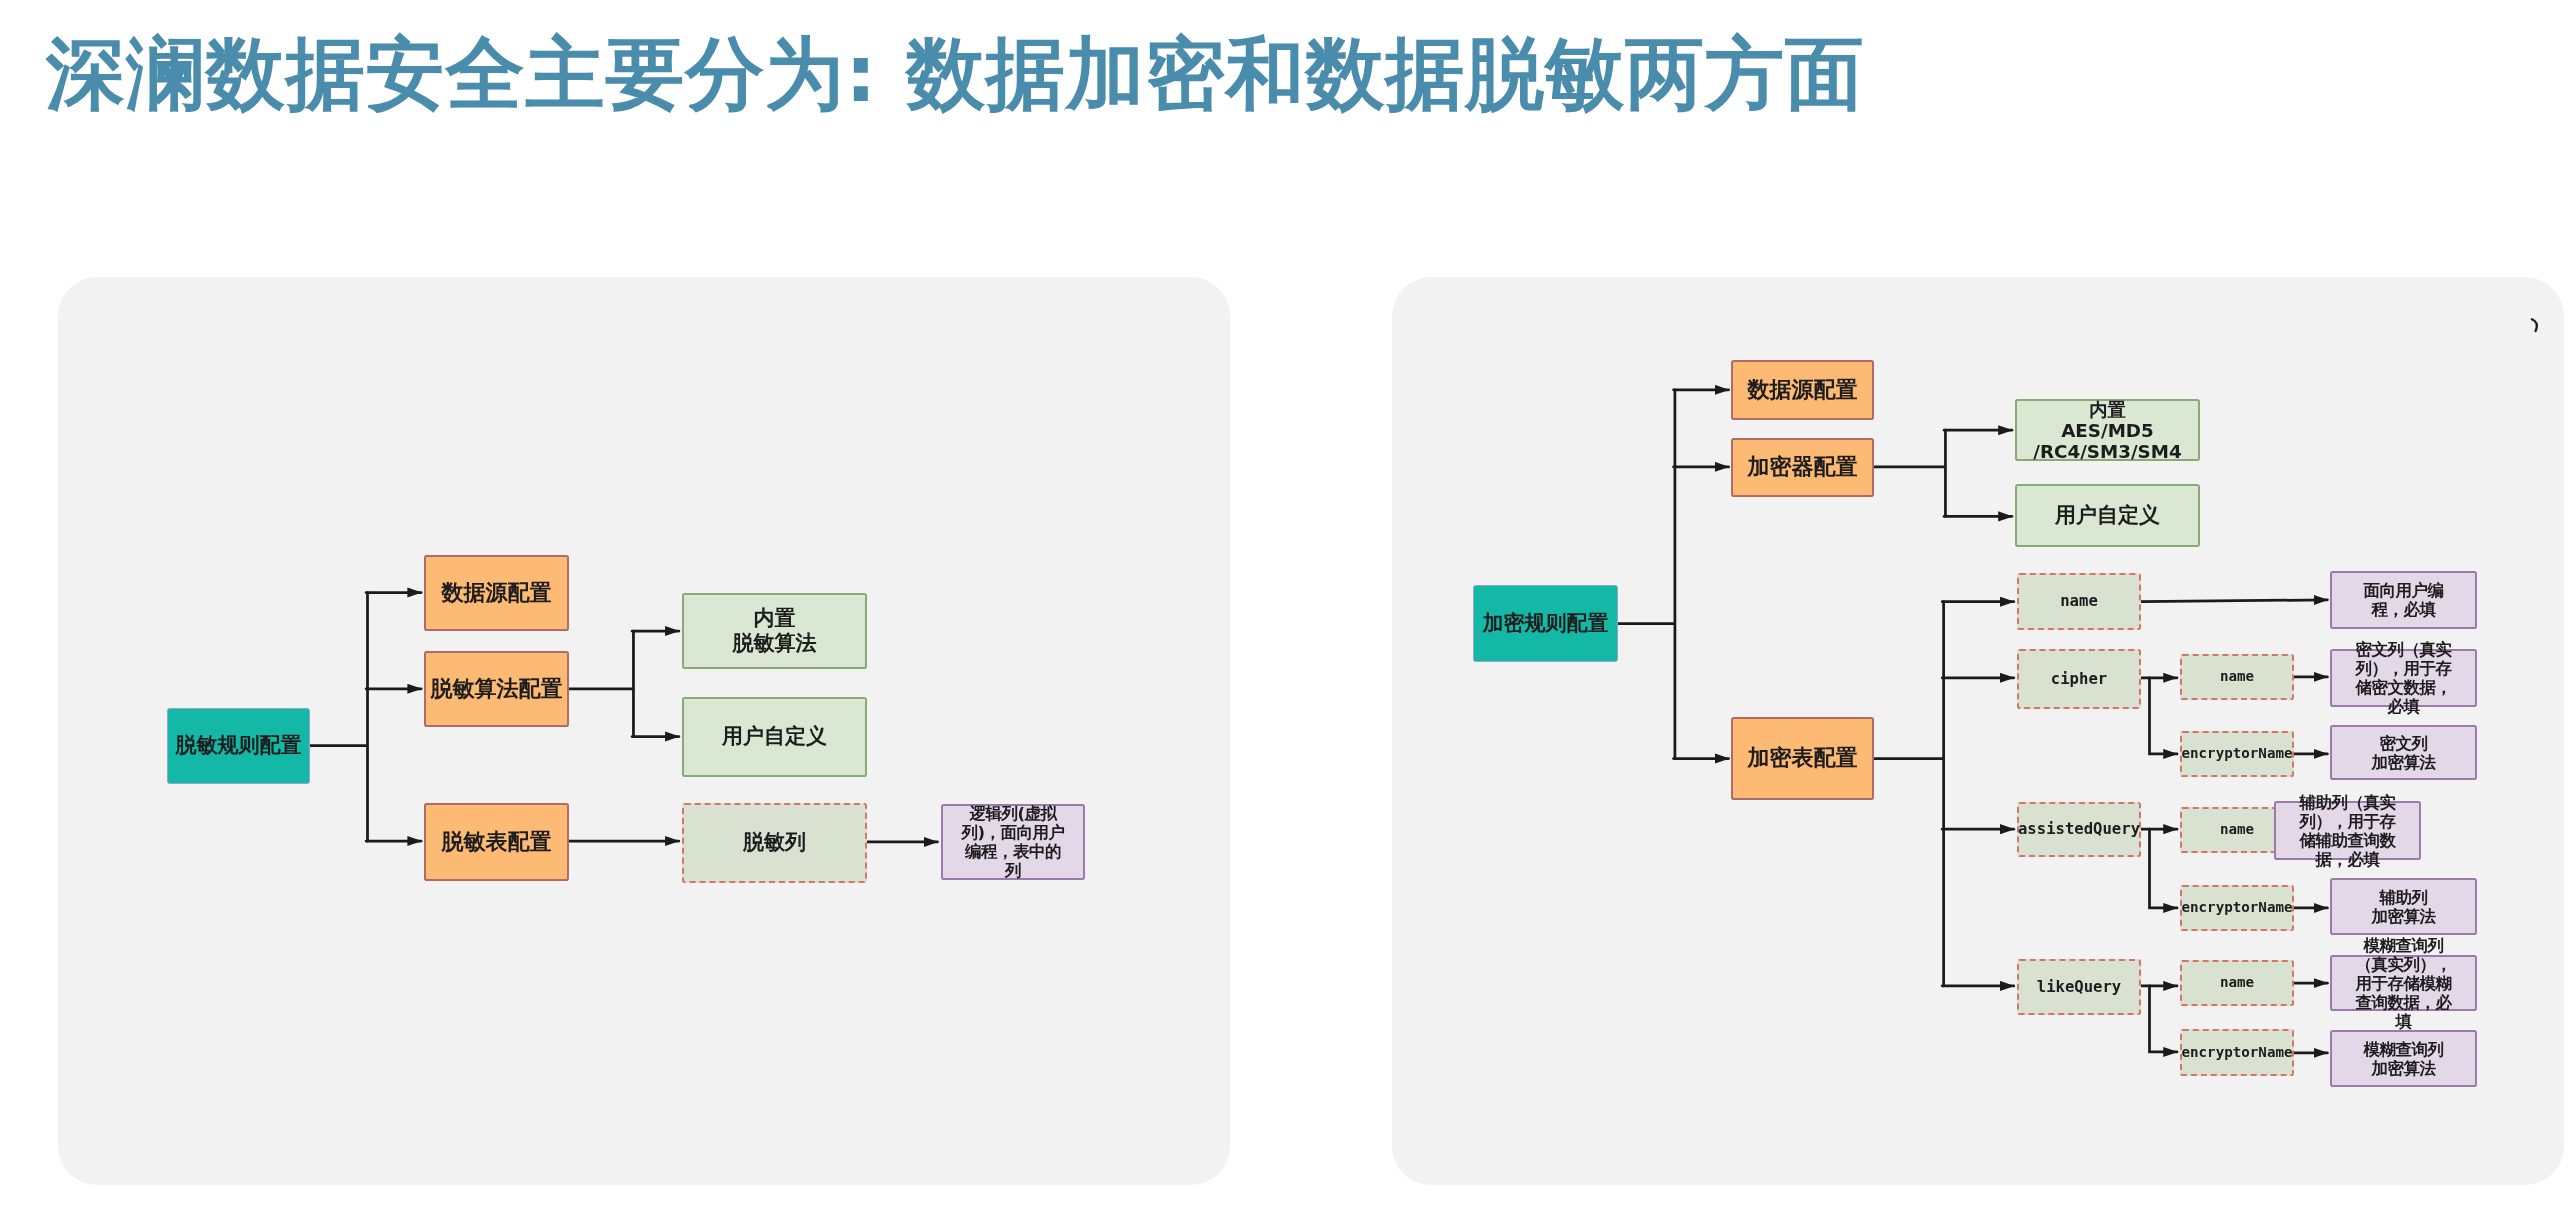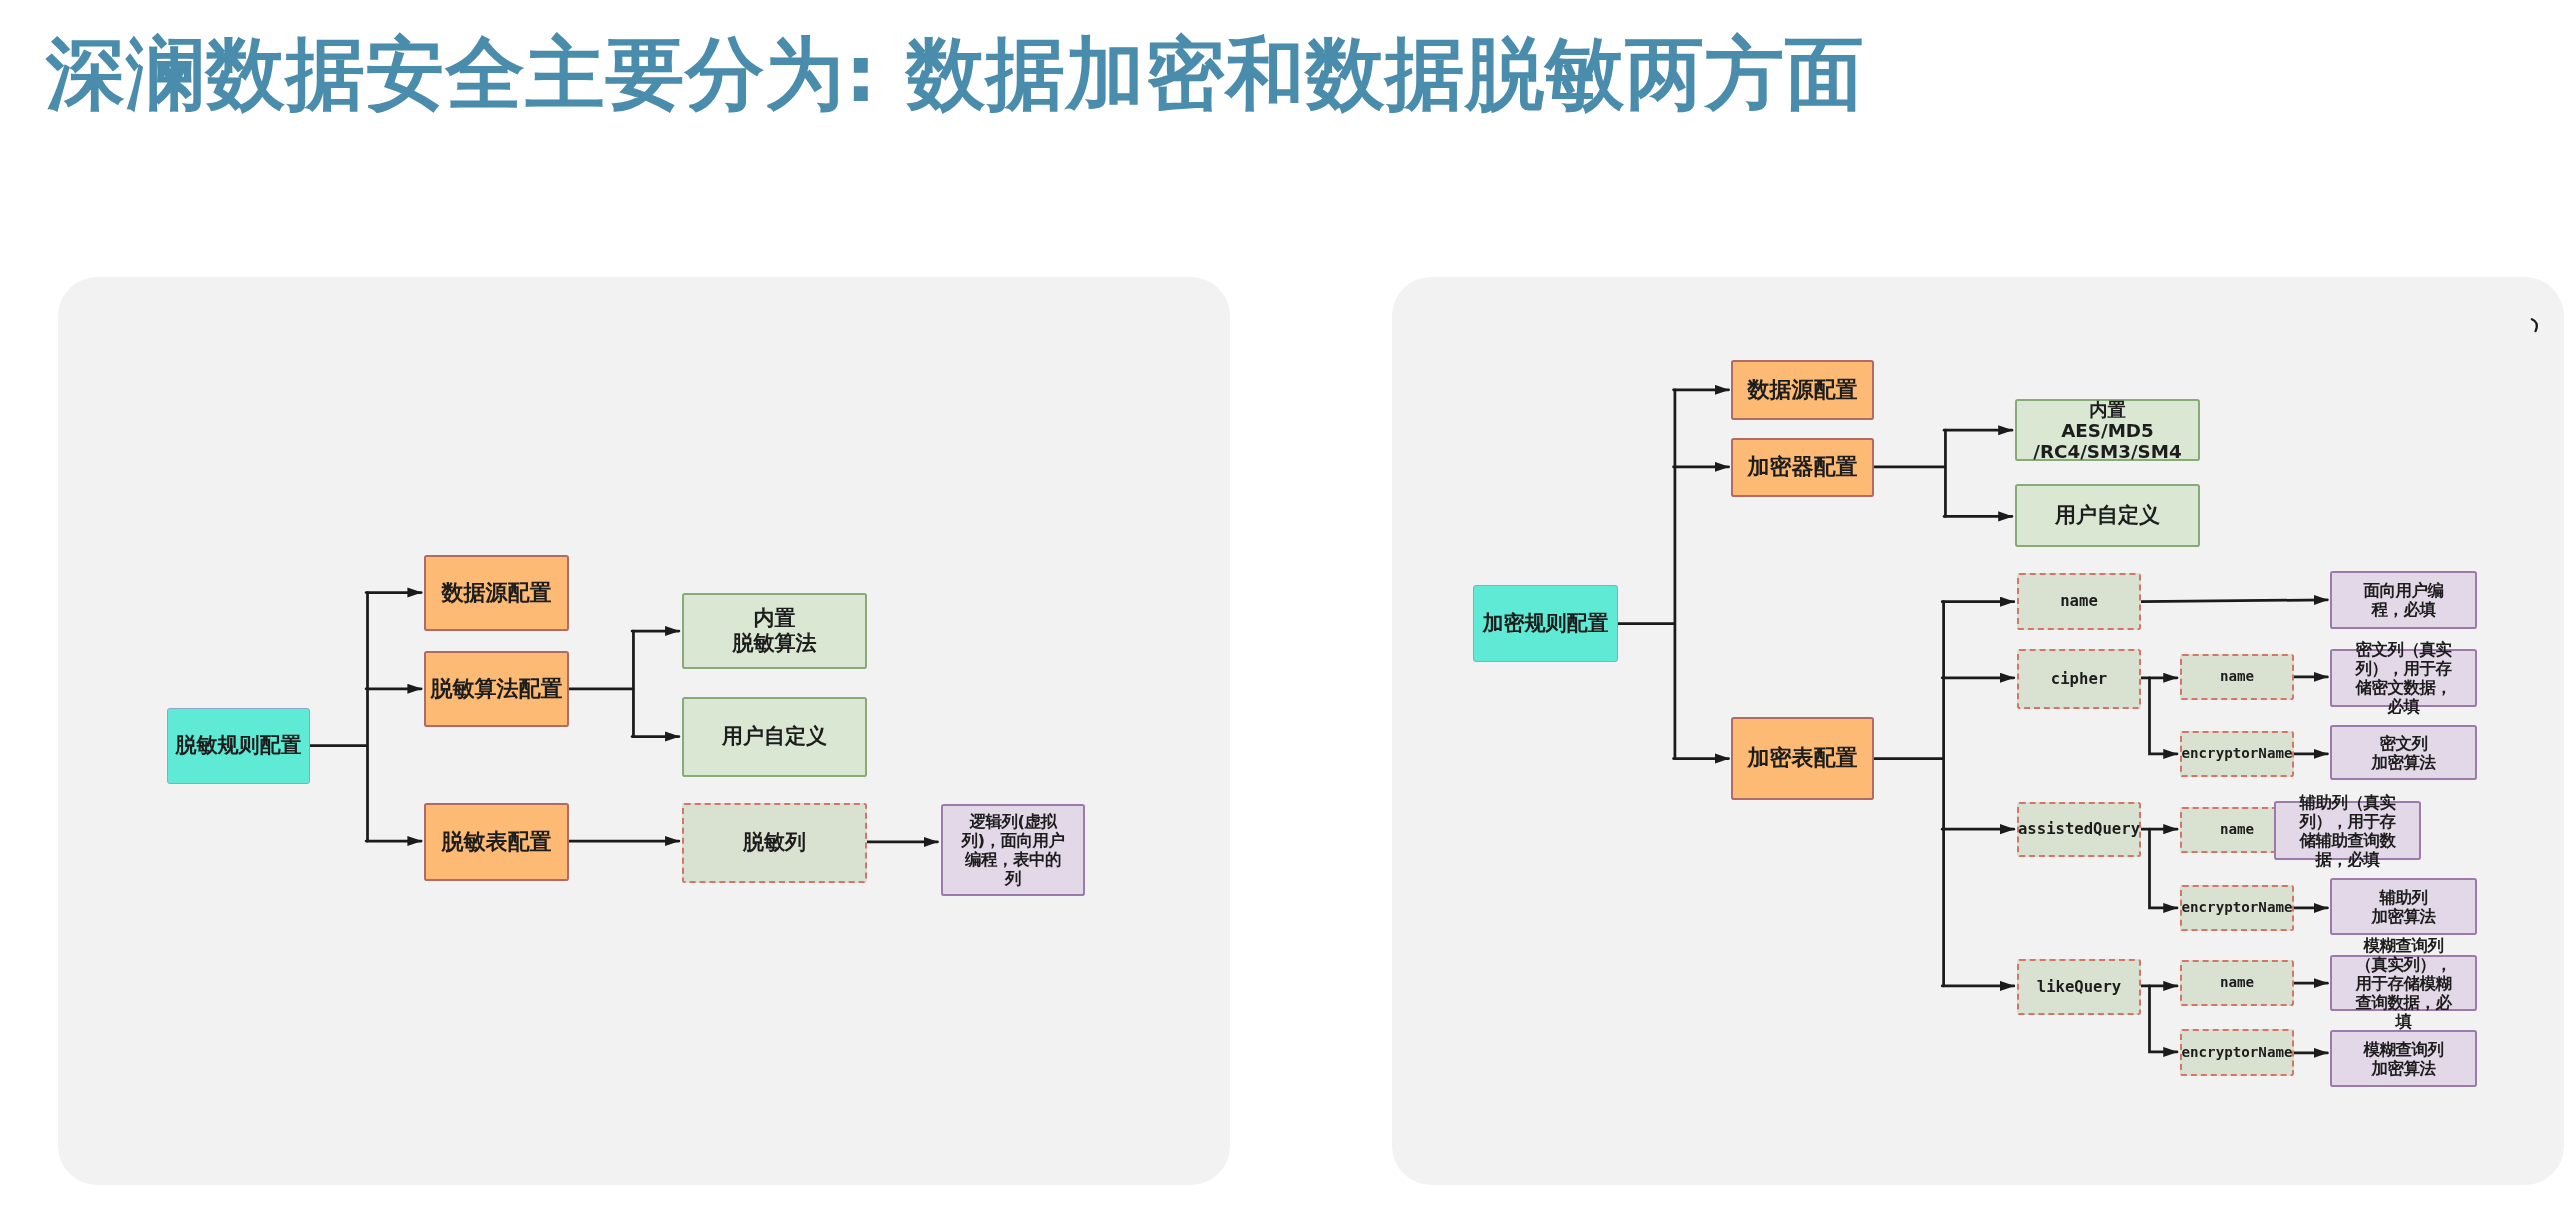--- a/index.html
+++ b/index.html
@@ -8,21 +8,21 @@
   .page-title{position:absolute;left:46px;top:22px;font-size:79px;font-weight:bold;
               color:#4A8CAB;letter-spacing:0.9px;white-space:nowrap;}
   .panel{position:absolute;top:277px;width:1172px;height:908px;background:#F2F2F2;
          border-radius:39px;}
   #panel-left{left:58px;}
   #panel-right{left:1392px;}
   .lines{position:absolute;left:0;top:0;width:1172px;height:908px;pointer-events:none;}
   .node{position:absolute;display:flex;align-items:center;justify-content:center;
         text-align:center;box-sizing:border-box;white-space:pre-line;
         color:#1d1d1d;font-weight:600;border-radius:2.8px;line-height:1.2;}
-  .n-blue  {background:#5eead4;border:1.8px solid #93A4CA;font-size:21px;}
+  .n-blue  {background:#14b8a6;border:1.8px solid #93A4CA;font-size:21px;}
   .n-red   {background:#fdba74;border:2.8px solid #AF6B64;font-size:22px;}
   .n-green {background:#DAE7D3;border:2.8px solid #87AB76;font-size:21px;}
   .n-dashg {background:#D9E2D1;border:2.8px dashed #D5756A;font-size:21px;}
   .n-mono  {font-family:"DejaVu Sans Mono",monospace;font-weight:600;}
   .n-purple{background:#E2D8E8;border:2.8px solid #9C7BAB;font-size:16.5px;line-height:19px;
             letter-spacing:-0.5px;padding:18px;}
   .sm{font-size:15.6px;}
   .xs{font-size:14.2px;}
   .builtin-enc{font-size:18.3px;line-height:21px;}
 </style>
@@ -56,21 +56,21 @@
     </svg>
 
     <div class="node n-blue" style="left:109px;top:431px;width:143px;height:76px;">脱敏规则配置</div>
     <div class="node n-red" style="left:366px;top:278px;width:145px;height:76px;">数据源配置</div>
     <div class="node n-red" style="left:366px;top:374px;width:145px;height:76px;">脱敏算法配置</div>
     <div class="node n-red" style="left:366px;top:526px;width:145px;height:78px;">脱敏表配置</div>
     <div class="node n-green" style="left:624px;top:316px;width:185px;height:76px;">内置
 脱敏算法</div>
     <div class="node n-green" style="left:624px;top:420px;width:185px;height:80px;">用户自定义</div>
     <div class="node n-dashg" style="left:624px;top:526px;width:185px;height:80px;">脱敏列</div>
-    <div class="node n-purple" style="left:883px;top:527px;width:144px;height:92px;">逻辑列(虚拟列)，面向用户编程，表中的列</div>
+    <div class="node n-purple" style="left:883px;top:527px;width:144px;height:76px;">逻辑列(虚拟列)，面向用户编程，表中的列</div>
   </div>
 
   <div class="panel" id="panel-right">
     <svg class="lines" viewBox="0 0 1278 990">
       <defs>
         <marker id="arrowR" markerUnits="userSpaceOnUse" markerWidth="16" markerHeight="12" refX="15" refY="5.5" orient="auto">
           <path d="M0,0 L16,5.5 L0,11 Z" fill="#1b1b1b"></path>
         </marker>
       </defs>
       <g stroke="#1b1b1b" stroke-width="3" fill="none" stroke-linecap="round">

